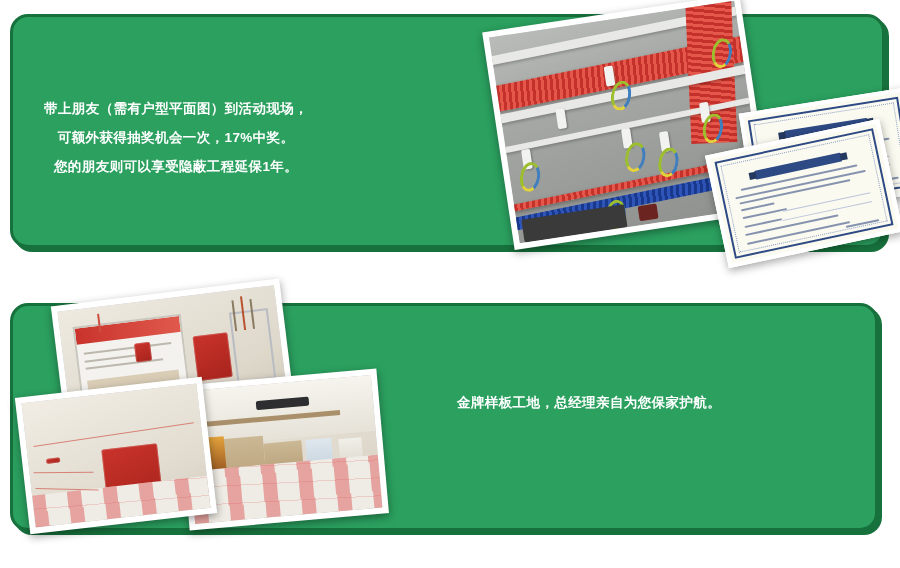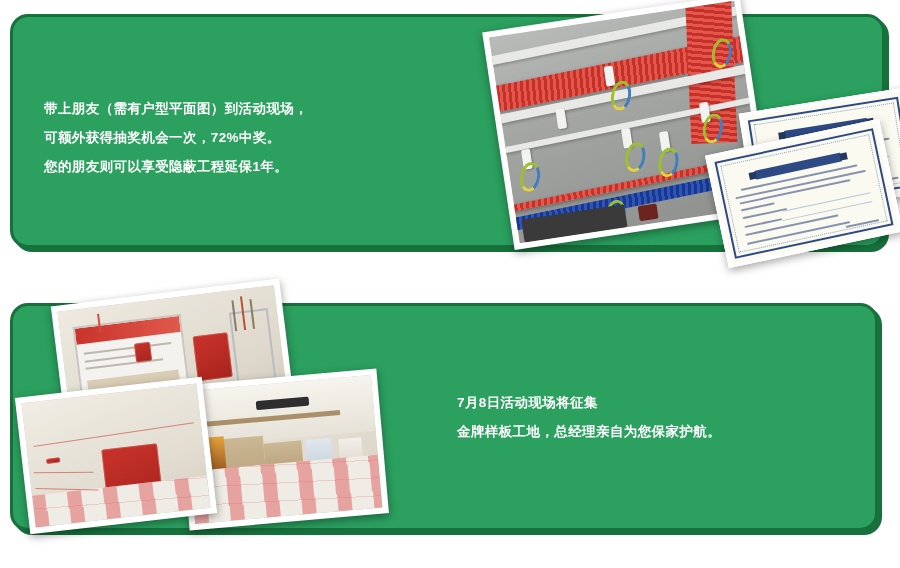--- a/index.html
+++ b/index.html
@@ -56,21 +56,21 @@
   .body-lines{
     position:absolute;
     color:#ffffff;
     font-weight:bold;
     font-size:13.5px;
     line-height:29px;
     white-space:nowrap;
     letter-spacing:.4px;
     z-index:6;
   }
-  #body-top{left:44px;top:94px;}
+  #body-top{left:44px;top:94px;text-align:center;}
   #body-bottom{left:457px;top:388px;}
   .body-lines div{white-space:nowrap;}
 
   
   .photo{
     position:absolute;
     background:#ffffff;
     padding:6px;
     box-sizing:border-box;
     box-shadow:0 3px 9px rgba(0,0,0,.38);
@@ -170,21 +170,21 @@
 <div class="stage">
 
   <div class="panel" id="panel-top">
     <div class="shadow"></div>
     <div class="face"></div>
   </div>
 
 
   <div class="body-lines" id="body-top">
     <div>带上朋友（需有户型平面图）到活动现场，</div>
-    <div>可额外获得抽奖机会一次，72%中奖。</div>
+    <div>可额外获得抽奖机会一次，17%中奖。</div>
     <div>您的朋友则可以享受隐蔽工程延保1年。</div>
   </div>
 
   <div class="photo" id="photo-ceiling">
     <div class="inner">
       <div class="ceil"></div>
 
       <div class="slabline" style="top:6%;transform:rotate(-3deg);"></div>
       <div class="redband" style="top:20%;transform:rotate(-3deg);"></div>
       <div class="redvert" style="right:4%;top:-4%;transform:rotate(6deg);"></div>
@@ -241,21 +241,20 @@
     <div class="tx" style="left:70%;top:88%;width:20%;"></div>
   </div>
 
   <div class="panel" id="panel-bottom">
     <div class="shadow"></div>
     <div class="face"></div>
   </div>
 
 
   <div class="body-lines" id="body-bottom">
-    <div>7月8日活动现场将征集</div>
     <div>金牌样板工地，总经理亲自为您保家护航。</div>
   </div>
 
   <div class="photo" id="photo-board">
     <div class="inner">
       <div class="wall"></div>
       <div class="floor-green"></div>
 
       <div class="board" style="left:6%;top:14%;width:48%;height:62%;">
         <div class="hdr"></div>

